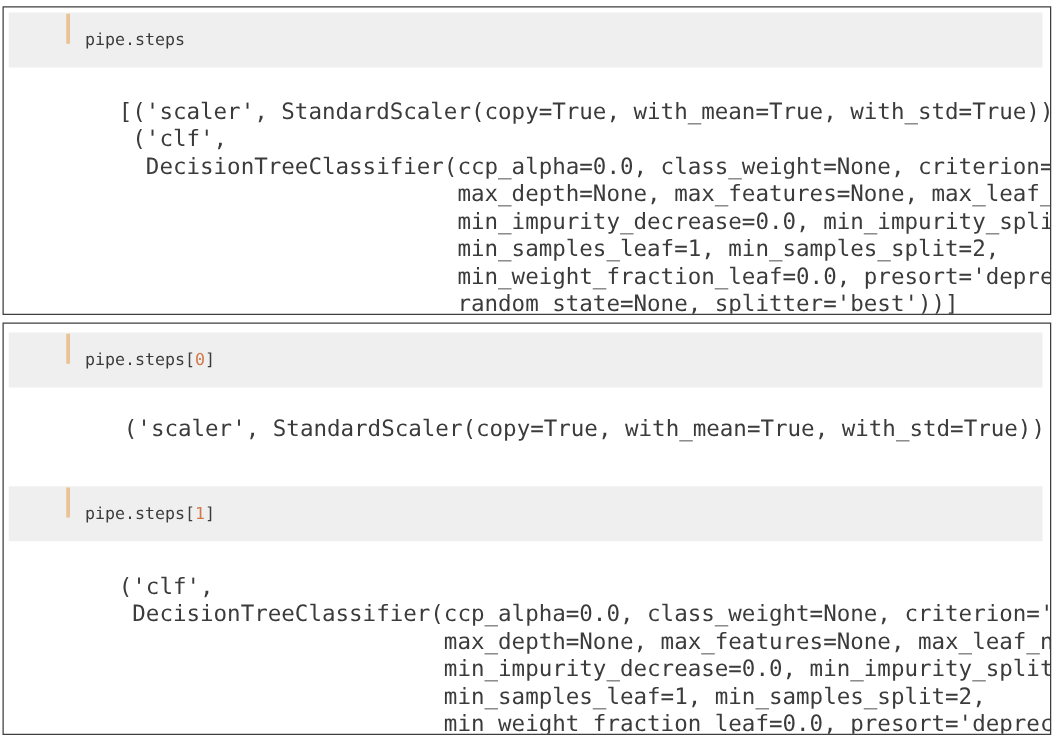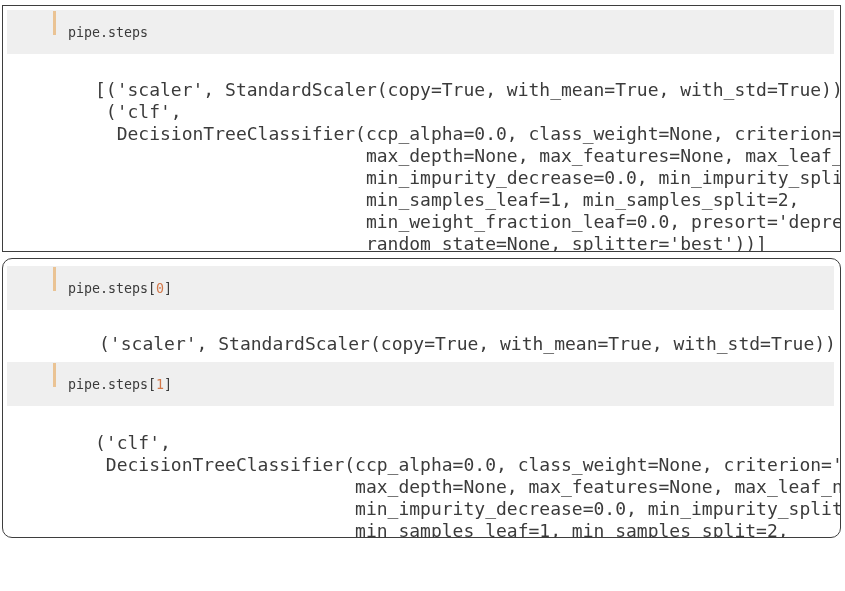--- a/index.html
+++ b/index.html
@@ -12,30 +12,30 @@
   }
   .nb-box {
     position: absolute;
     left: 2px; width: 839px;
     box-sizing: border-box;
     border: 1px solid var(--box-border, #3e3e3e);
     background: #ffffff;
     overflow: hidden;
   }
   #box1 { top: 5px; height: 247px; }
-  #box2 { top: 258px; height: 280px; border-radius: 10px; }
+  #box2 { top: 258px; height: 330px; }
 
   .code-cell {
     position: relative;
     margin: 4px 6px 0 4px;
     height: 44px;
     background: var(--cell-bg, #efefef);
   }
   #box2 .code-cell.first { margin-top: 7px; }
-  #box2 .code-cell.second { margin-top: 7px; }
+  #box2 .code-cell.second { margin-top: 34px; }
 
   .cursor-bar {
     position: absolute;
     left: 46px; top: 1px;
     width: 3px; height: 24px;
     background: var(--cursor-bar, #eac394);
   }
   .code-line {
     position: absolute;
     left: 61px; top: 15px;

